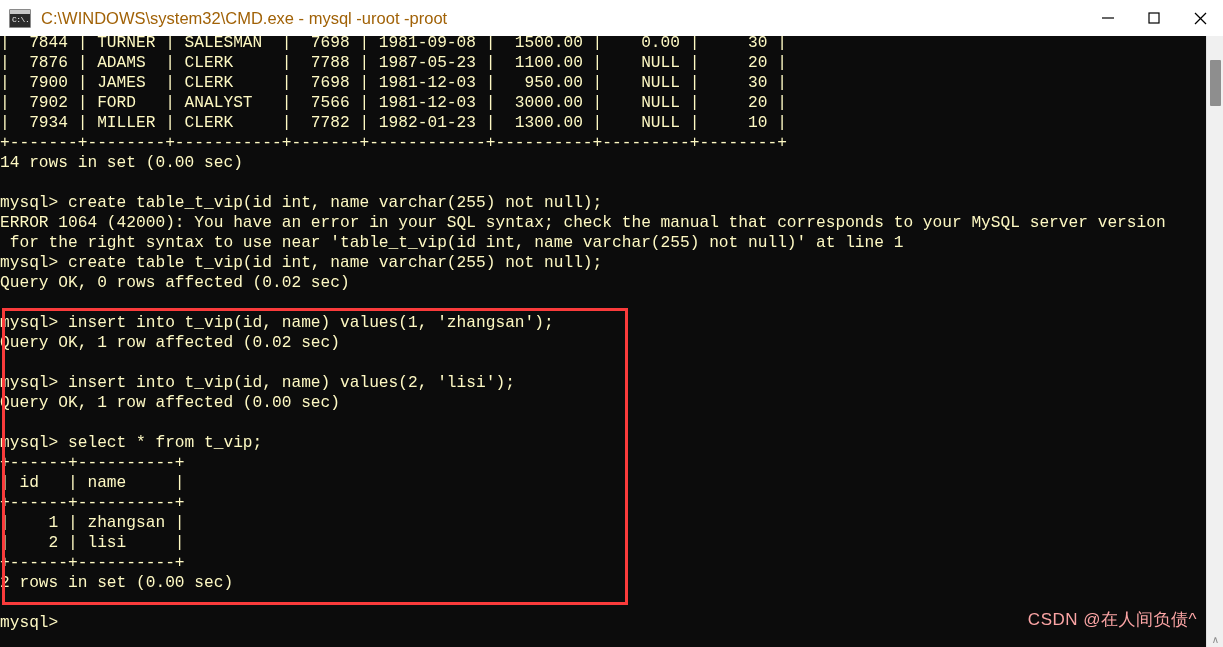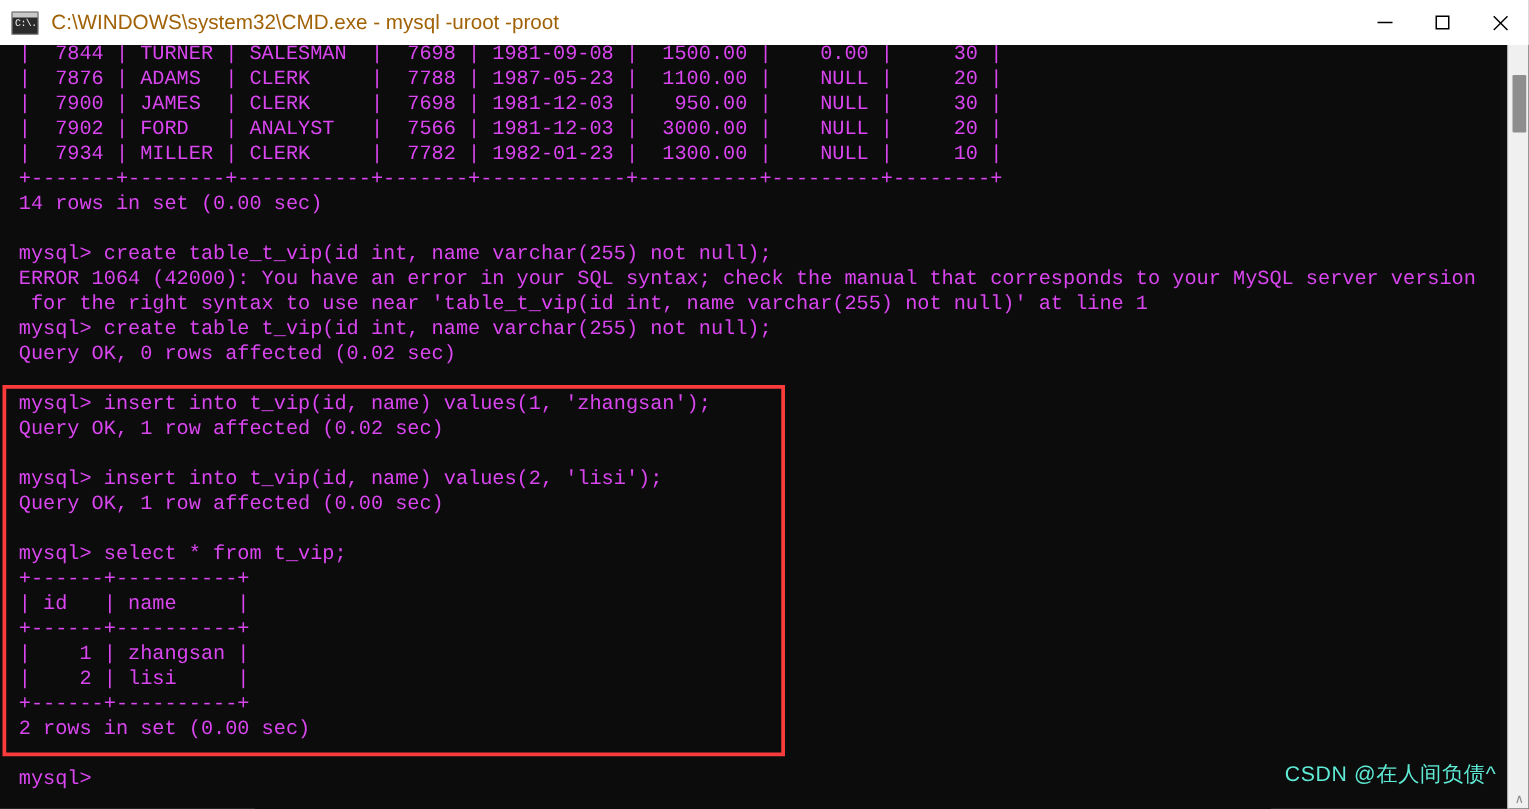--- a/index.html
+++ b/index.html
@@ -102,24 +102,24 @@
     overflow: hidden;
   }
   #console-text {
     position: absolute;
     left: 0;
     top: -3px;
     width: 1210px;
     font-family: "Liberation Mono", "DejaVu Sans Mono", monospace;
     font-size: 16.2px;
     line-height: 20px;
-    color: #d946ef;
+    color: #fef9c3;
     white-space: pre;
     letter-spacing: 0px;
-    padding-left: 15px;
+    padding-left: 0px;
     box-sizing: border-box;
   }
   .line { height: 20px; }
   .blank { height: 20px; }
 
   
   #scrollbar {
     position: absolute;
     right: 0;
     top: 36px;
@@ -160,21 +160,21 @@
     box-sizing: border-box;
     pointer-events: none;
   }
 
   
   #watermark {
     position: absolute;
     right: 26px;
     bottom: 16px;
     font-size: 17px;
-    color: #5eead4;
+    color: #fca5a5;
     font-family: "Liberation Sans", sans-serif;
     white-space: nowrap;
     letter-spacing: 0.5px;
   }
 </style>
 </head>
 <body>
 
 <div id="app-window">
 

